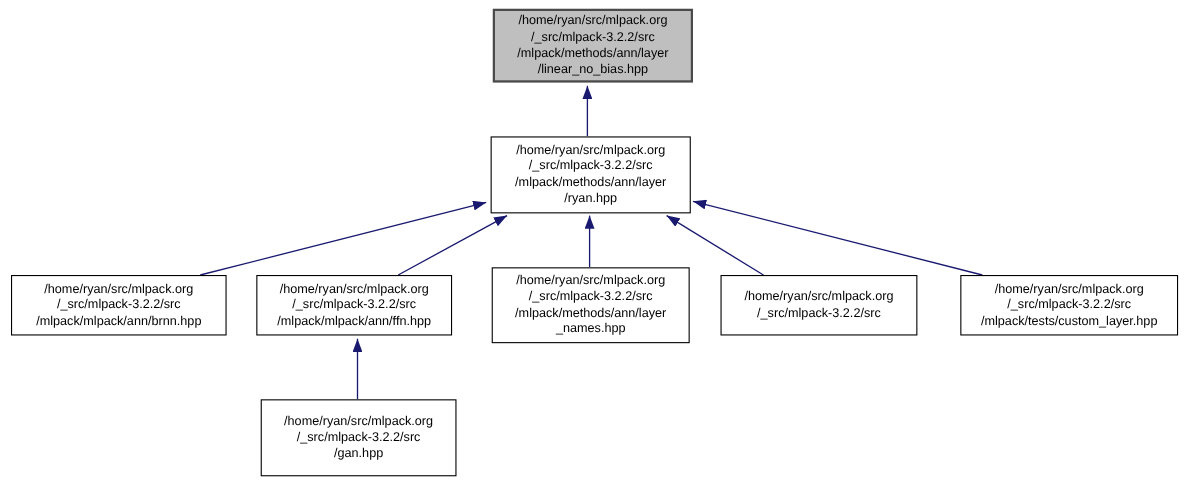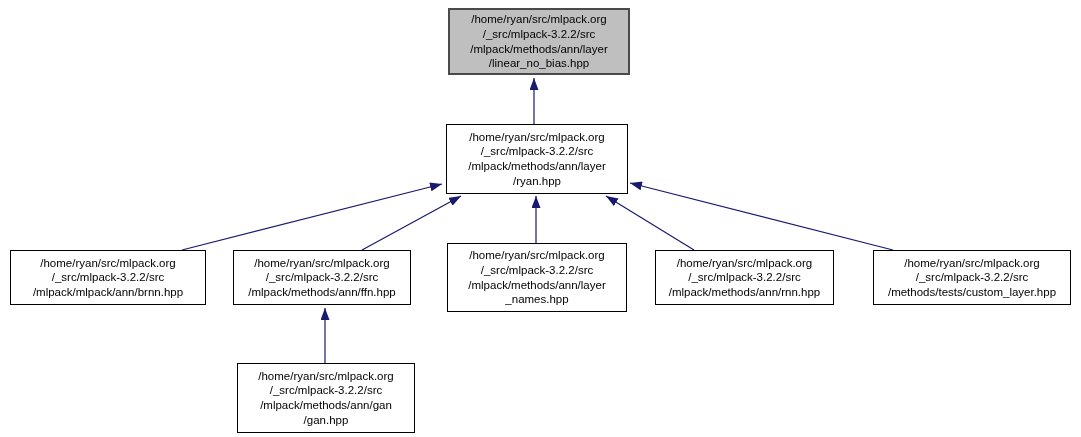--- a/index.html
+++ b/index.html
@@ -88,42 +88,40 @@
 
   <div class="node" style="left:10px; top:250px; width:196px; height:55px;">
     <div class="ln">/home/ryan/src/mlpack.org</div>
     <div class="ln">/_src/mlpack-3.2.2/src</div>
     <div class="ln">/mlpack/mlpack/ann/brnn.hpp</div>
   </div>
 
   <div class="node" style="left:233px; top:250px; width:178px; height:55px;">
     <div class="ln">/home/ryan/src/mlpack.org</div>
     <div class="ln">/_src/mlpack-3.2.2/src</div>
-    <div class="ln">/mlpack/methods/ann/ffn.hpp</div>
+    <div class="ln">/mlpack/mlpack/ann/ffn.hpp</div>
   </div>
 
   <div class="node" style="left:447px; top:243px; width:180px; height:69px;">
     <div class="ln">/home/ryan/src/mlpack.org</div>
     <div class="ln">/_src/mlpack-3.2.2/src</div>
     <div class="ln">/mlpack/methods/ann/layer</div>
     <div class="ln">_names.hpp</div>
   </div>
 
   <div class="node" style="left:655px; top:250px; width:179px; height:55px;">
     <div class="ln">/home/ryan/src/mlpack.org</div>
     <div class="ln">/_src/mlpack-3.2.2/src</div>
-    <div class="ln">/mlpack/methods/ann/rnn.hpp</div>
   </div>
 
   <div class="node" style="left:873px; top:250px; width:198px; height:55px;">
     <div class="ln">/home/ryan/src/mlpack.org</div>
     <div class="ln">/_src/mlpack-3.2.2/src</div>
-    <div class="ln">/methods/tests/custom_layer.hpp</div>
+    <div class="ln">/mlpack/tests/custom_layer.hpp</div>
   </div>
 
   <div class="node" style="left:237px; top:363px; width:178px; height:70px;">
     <div class="ln">/home/ryan/src/mlpack.org</div>
     <div class="ln">/_src/mlpack-3.2.2/src</div>
-    <div class="ln">/mlpack/methods/ann/gan</div>
     <div class="ln">/gan.hpp</div>
   </div>
 
 </div>
 
 </body></html>

